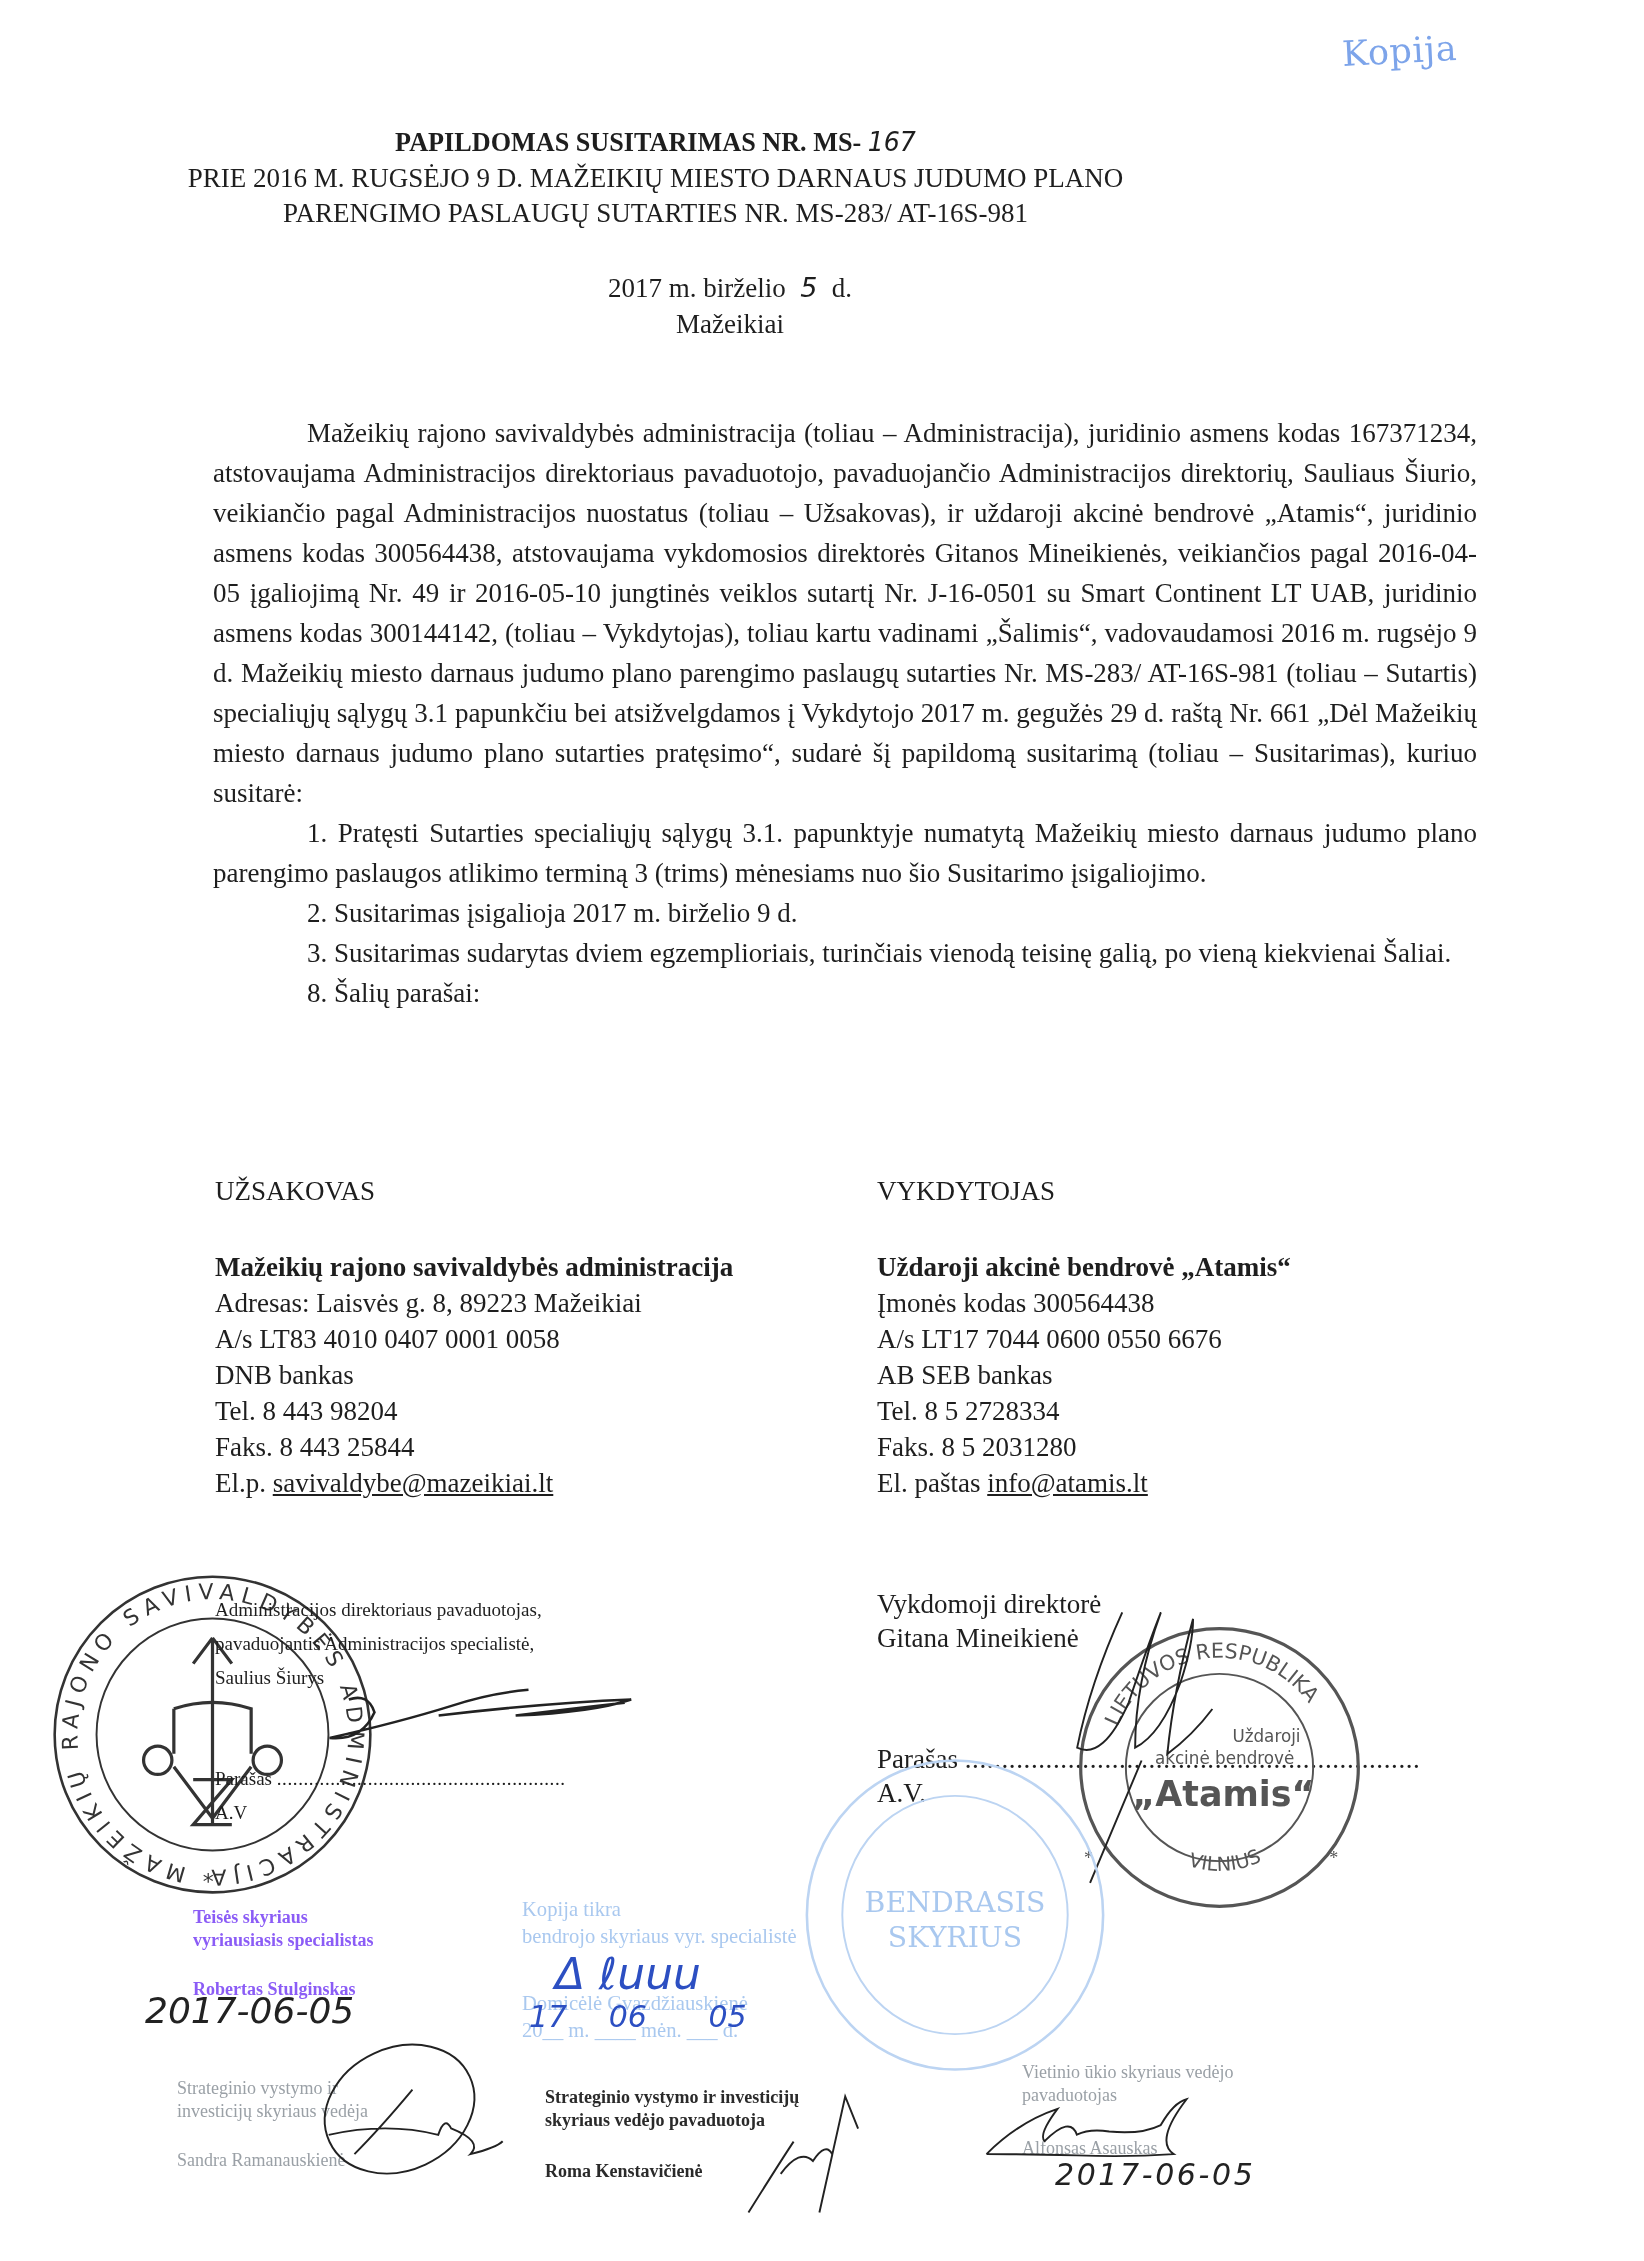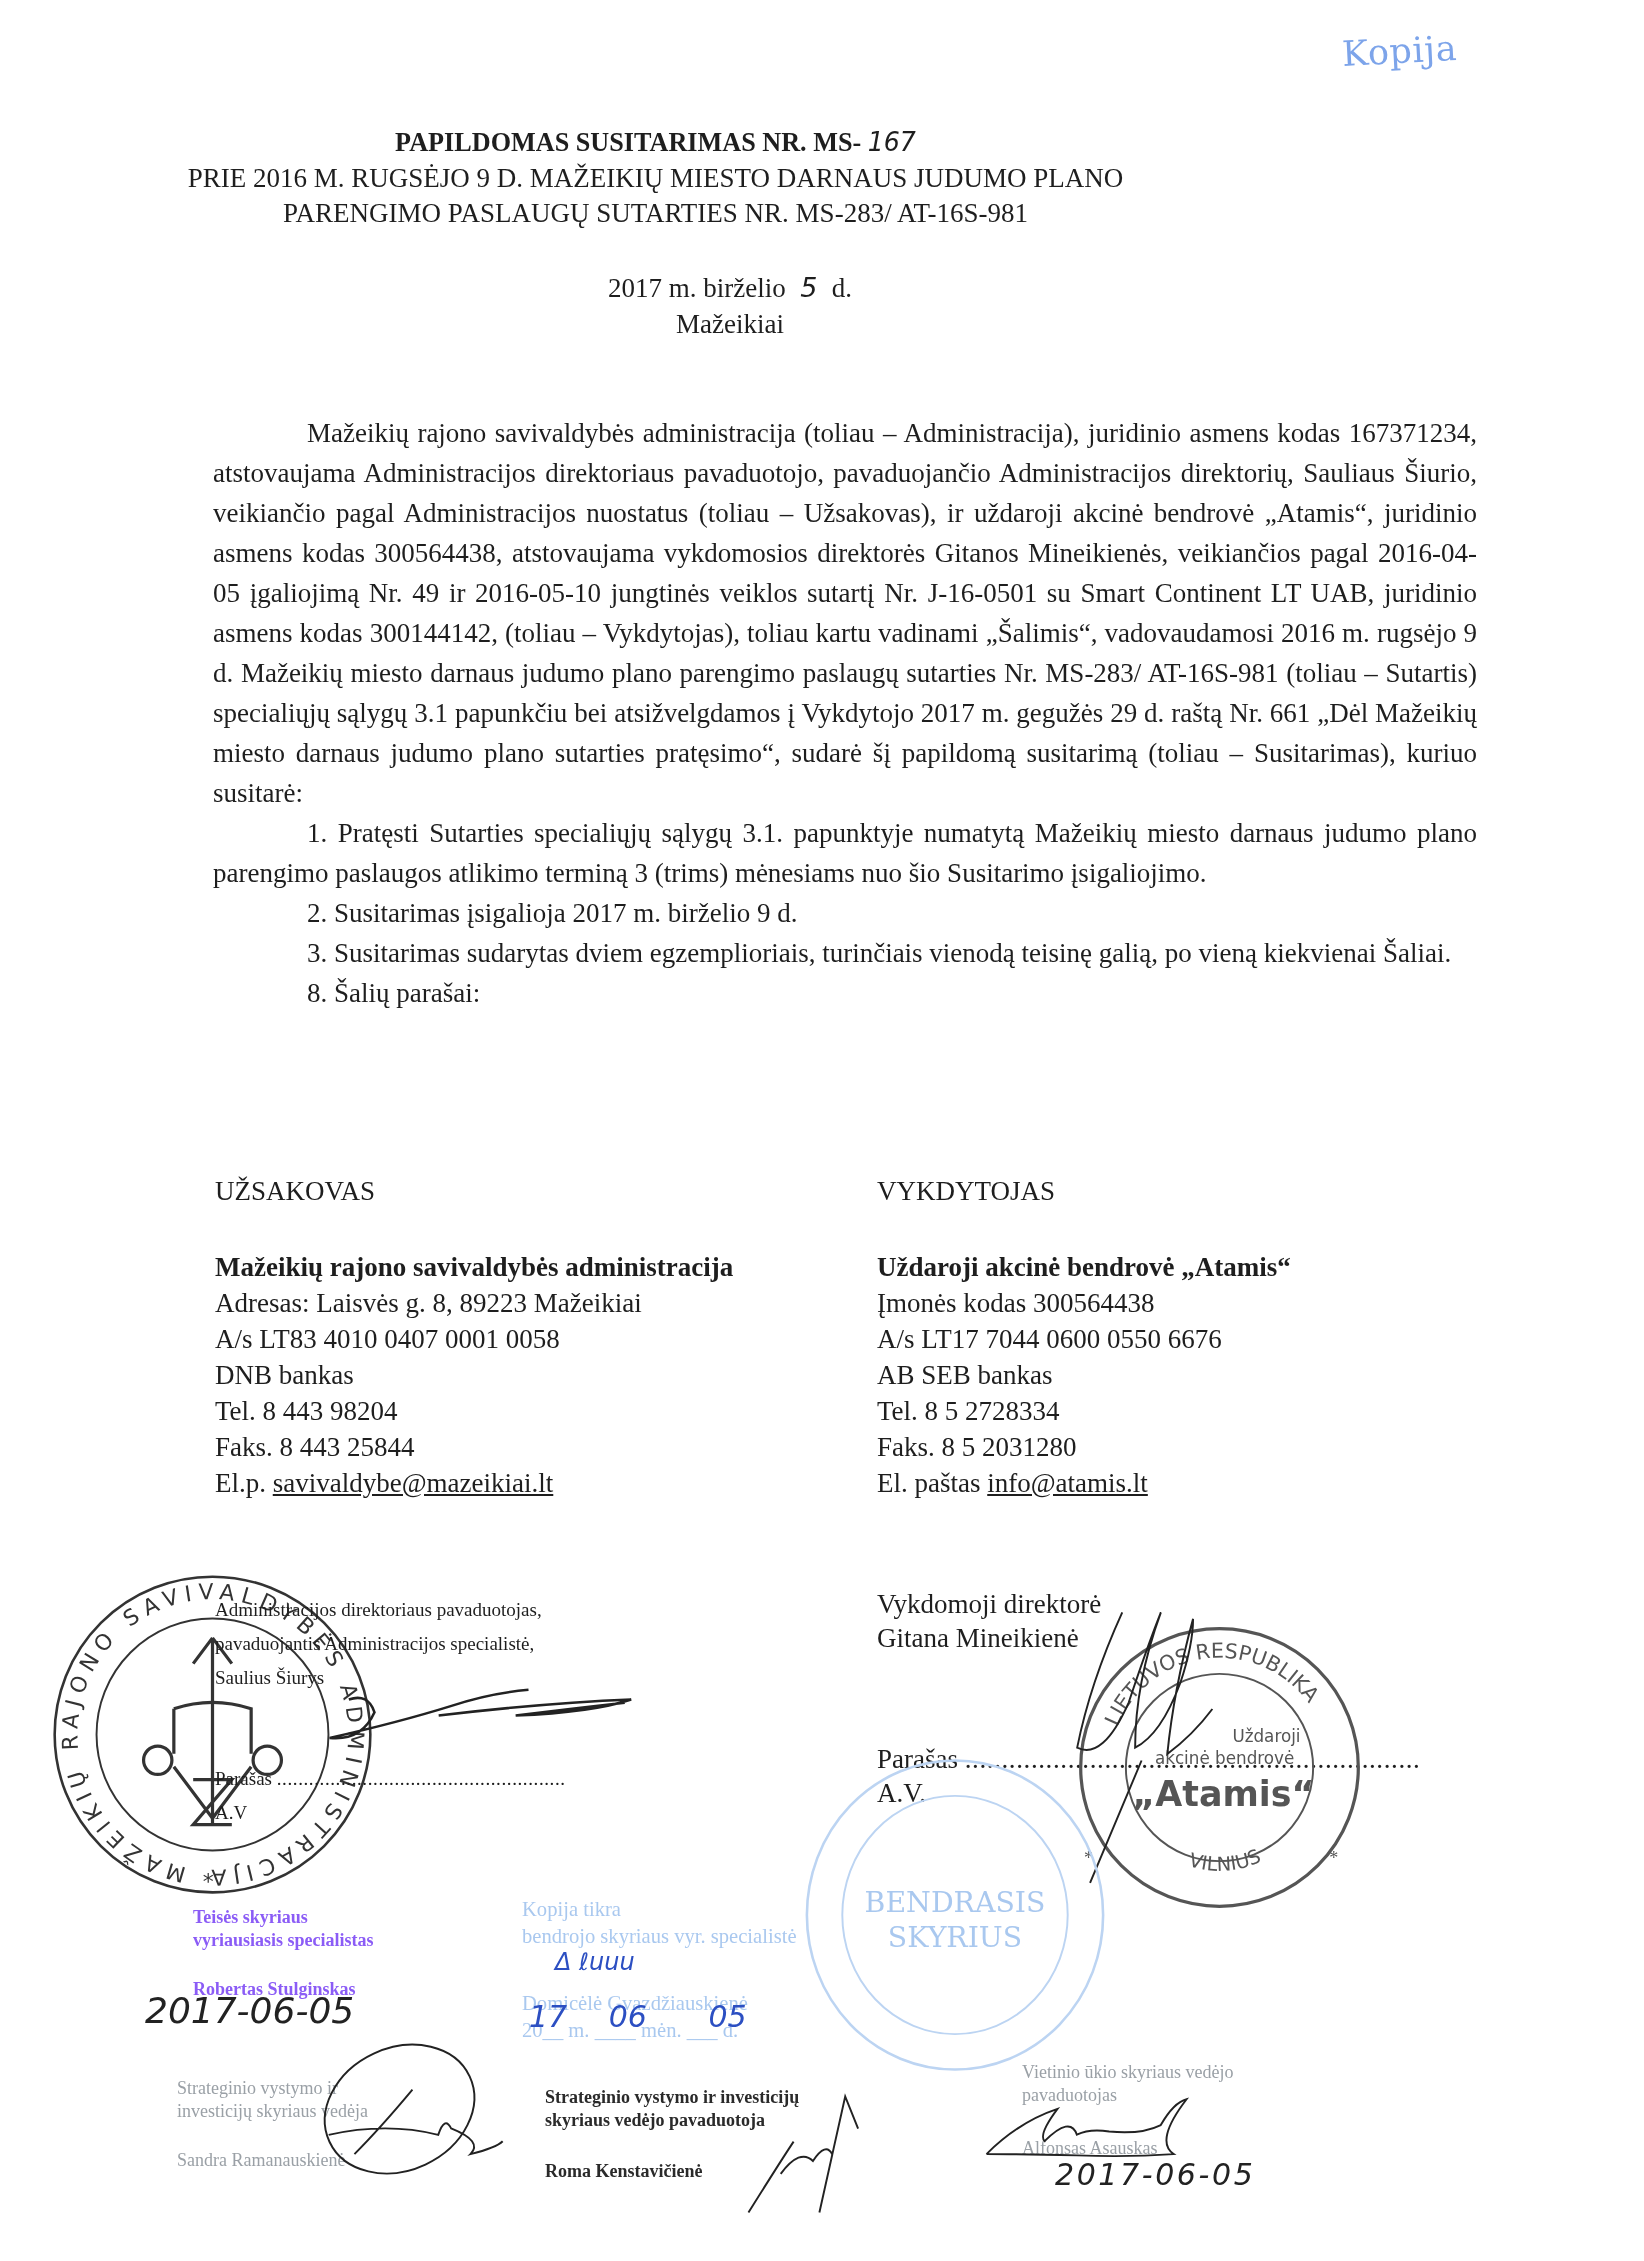--- a/index.html
+++ b/index.html
@@ -177,21 +177,21 @@
 </div>
 <div class="abs hand" style="left:145px;top:1990px;font-size:36px;">2017-06-05</div>
 
 <div class="abs small blue-stamp" style="left:522px;top:1896px;font-size:20.6px;line-height:27px;">
   <div>Kopija tikra</div>
   <div>bendrojo skyriaus vyr. specialistė</div>
   <div style="height:40px"></div>
   <div>Domicėlė Gvazdžiauskienė</div>
   <div>20__ m. ____ mėn. ___ d.</div>
 </div>
-<div class="abs blue-ink" style="left:555px;top:1948px;font-size:24px;">ᐃ ℓuuu</div>
+<div class="abs blue-ink" style="left:555px;top:1948px;font-size:44px;">ᐃ ℓuuu</div>
 <div class="abs blue-ink" style="left:529px;top:1999px;font-size:30px;">
   <span>17</span>
   <span style="padding-left:32px">06</span>
   <span style="padding-left:52px">05</span>
 </div>
 
 <div class="abs small faint" style="left:177px;top:2077px;">
   <div>Strateginio vystymo ir</div>
   <div>investicijų skyriaus vedėja</div>
   <div style="height:26px"></div>

